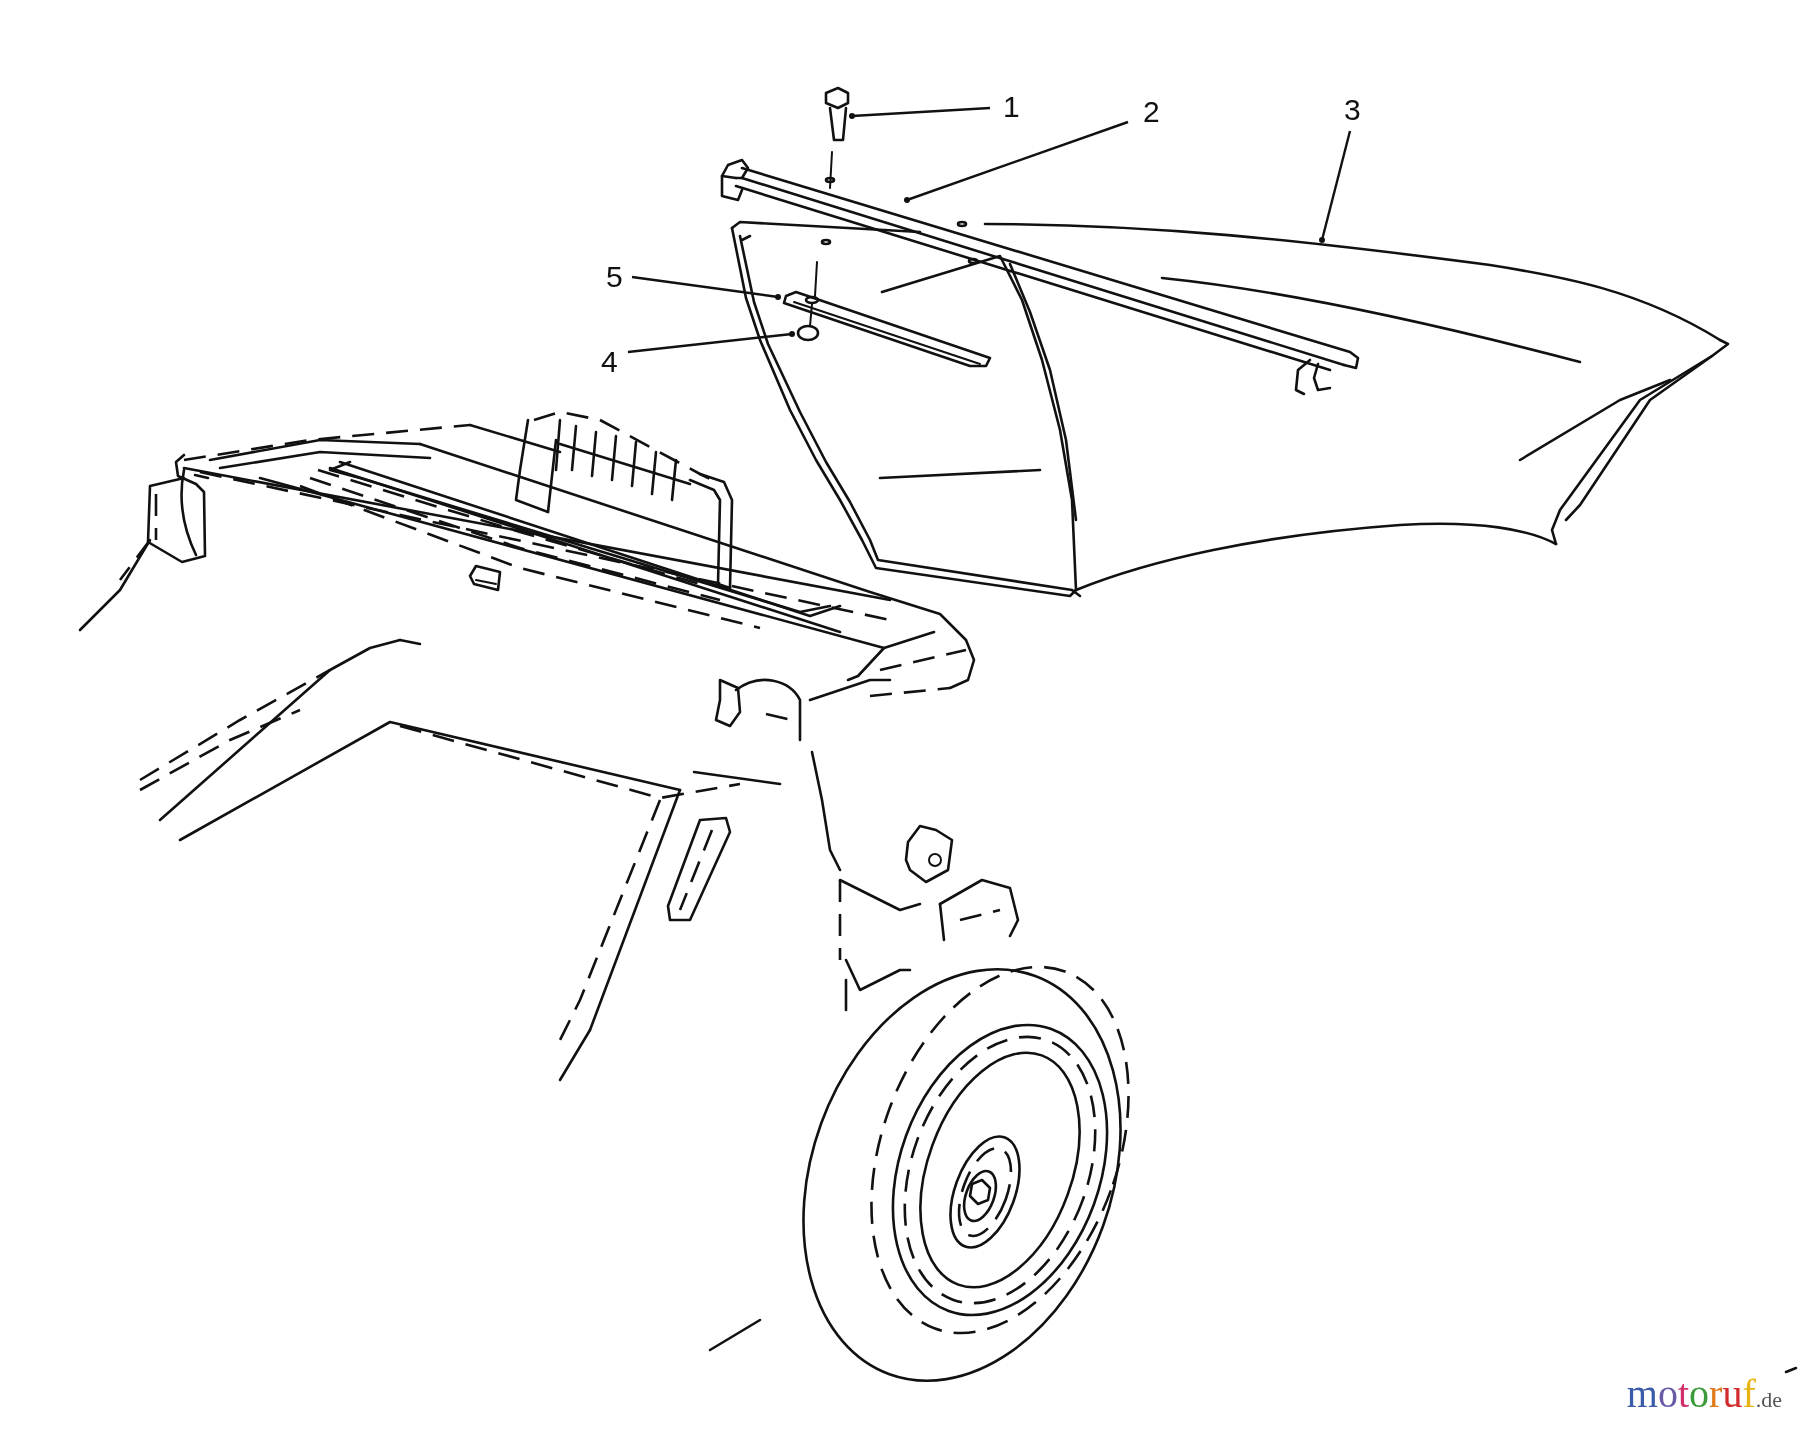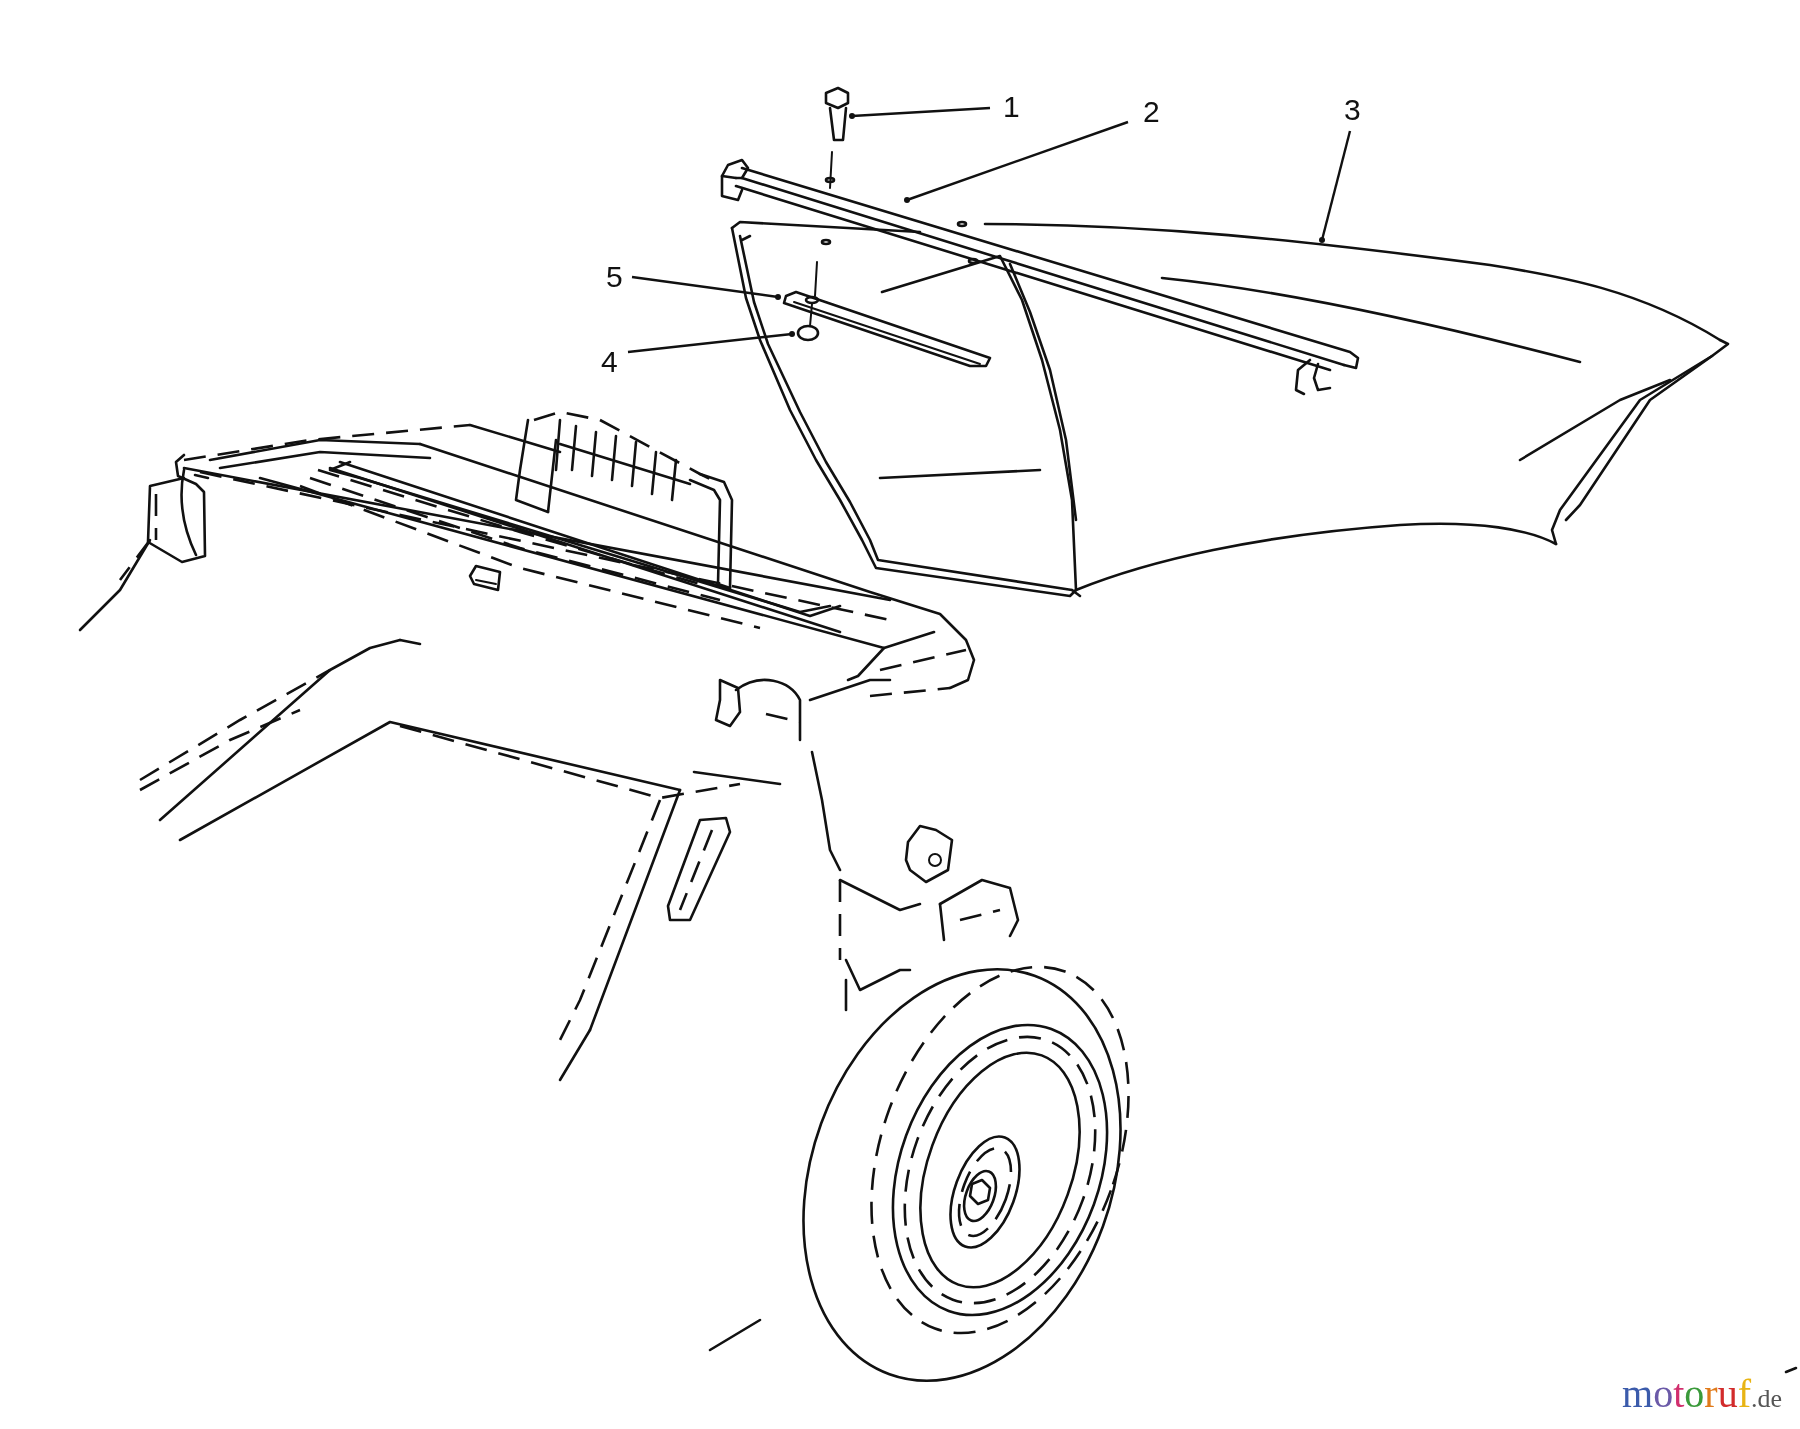--- a/index.html
+++ b/index.html
@@ -6,21 +6,21 @@
   body { width: 1800px; height: 1429px; position: relative; overflow: hidden; font-family: "Liberation Sans", sans-serif; }
   svg.diagram { position: absolute; left: 0; top: 0; width: 1800px; height: 1429px; }
   .ln { fill: none; stroke: #111; stroke-width: 2.6; stroke-linejoin: round; stroke-linecap: round; }
   .thin { fill: none; stroke: #111; stroke-width: 2; stroke-linecap: round; }
   .dash { fill: none; stroke: #111; stroke-width: 2.6; stroke-dasharray: 22 12; stroke-linecap: butt; }
   .leader { fill: none; stroke: #111; stroke-width: 2.4; }
   .dot { fill: #111; }
   .callout { position: absolute; font-family: "Liberation Sans", sans-serif; font-size: 30px; color: #111; line-height: 1; }
   .watermark { position: absolute; right: 18px; bottom: 12px; font-family: "Liberation Serif", serif; font-size: 40px; letter-spacing: 0; }
   .watermark span { display: inline-block; }
-  .wm-suffix { font-size: 26px; color: #555; font-family: Liberation Serif, serif; }
+  .wm-suffix { font-size: 22px; color: #555; font-family: Liberation Serif, serif; }
 </style>
 </head>
 <body>
 
 <svg class="diagram" viewBox="0 0 1800 1429" xmlns="http://www.w3.org/2000/svg">
 
   <g>
     <path class="ln" d="M826 93 L838 88 L848 93 L848 103 L838 108 L826 103 Z"></path>
     <path class="ln" d="M830 108 L834 140 L843 140 L846 108"></path>
     <line class="thin" x1="832" y1="152" x2="830" y2="188"></line>

